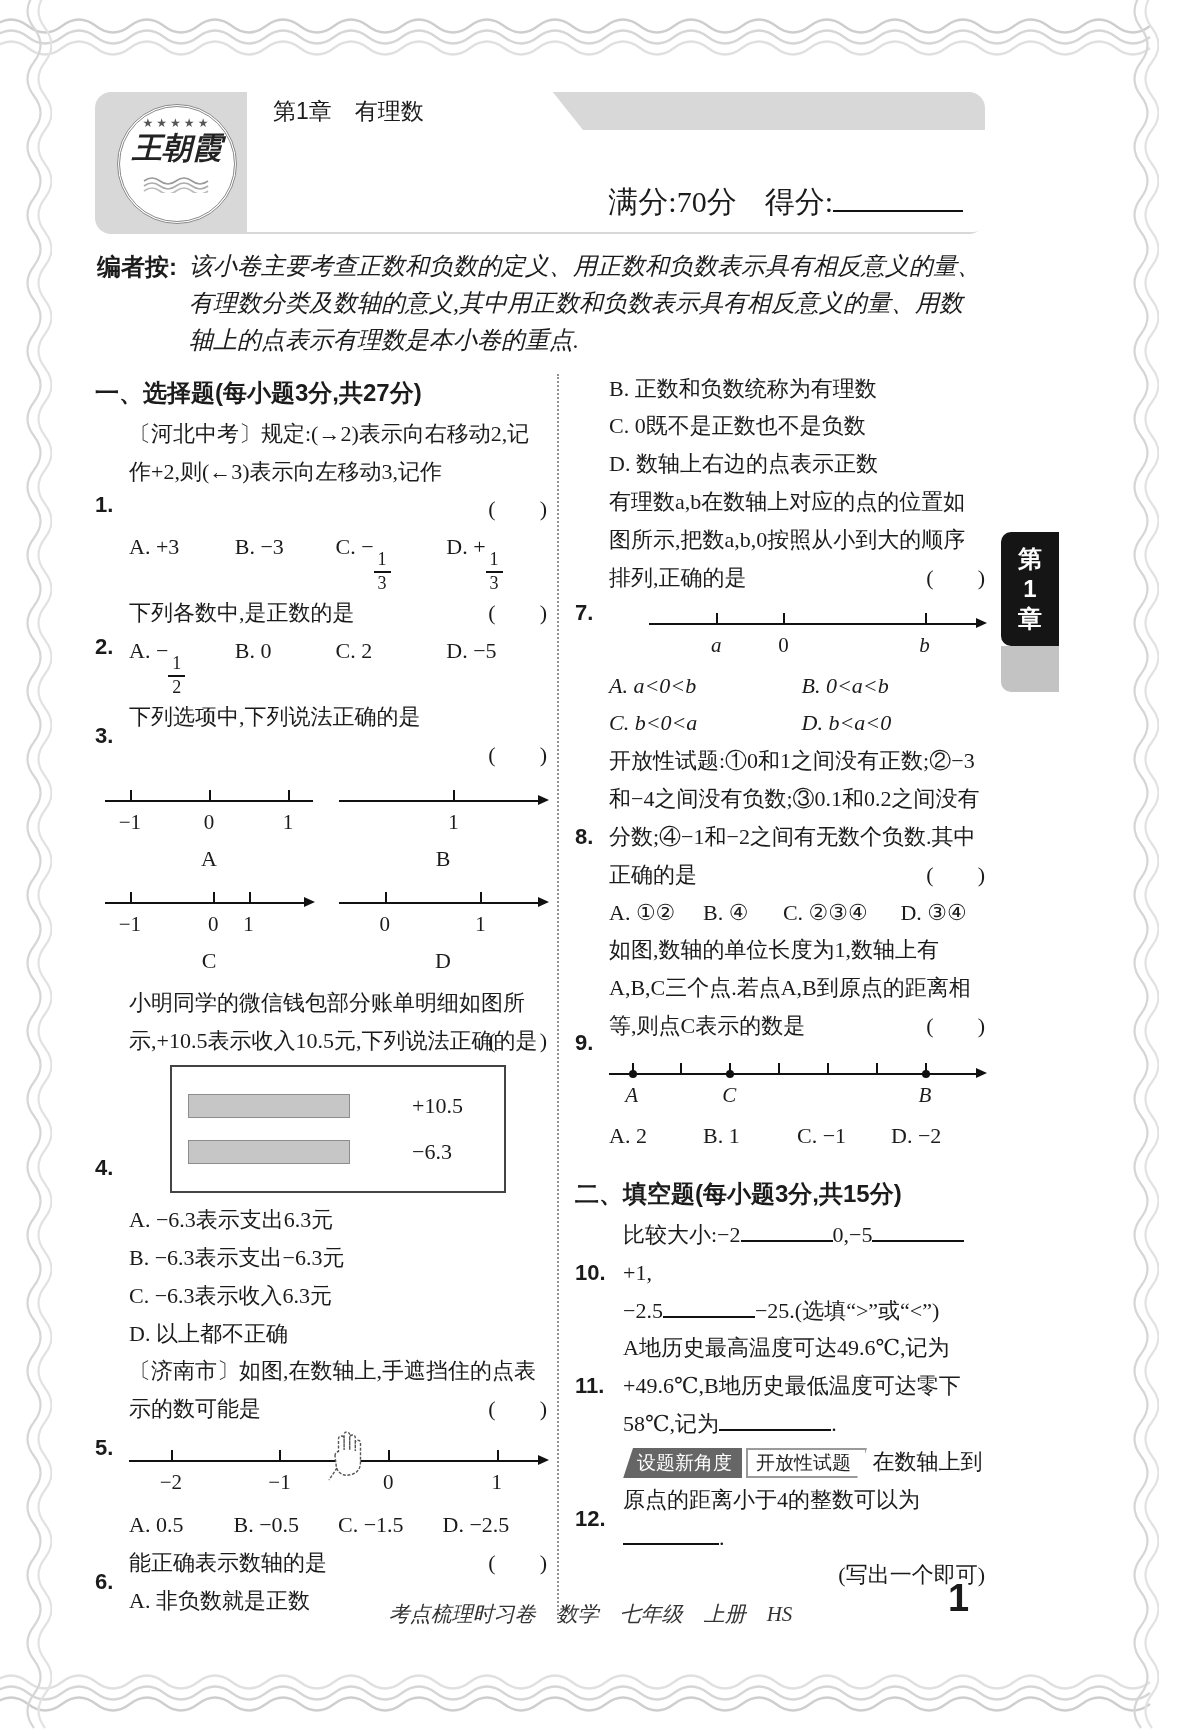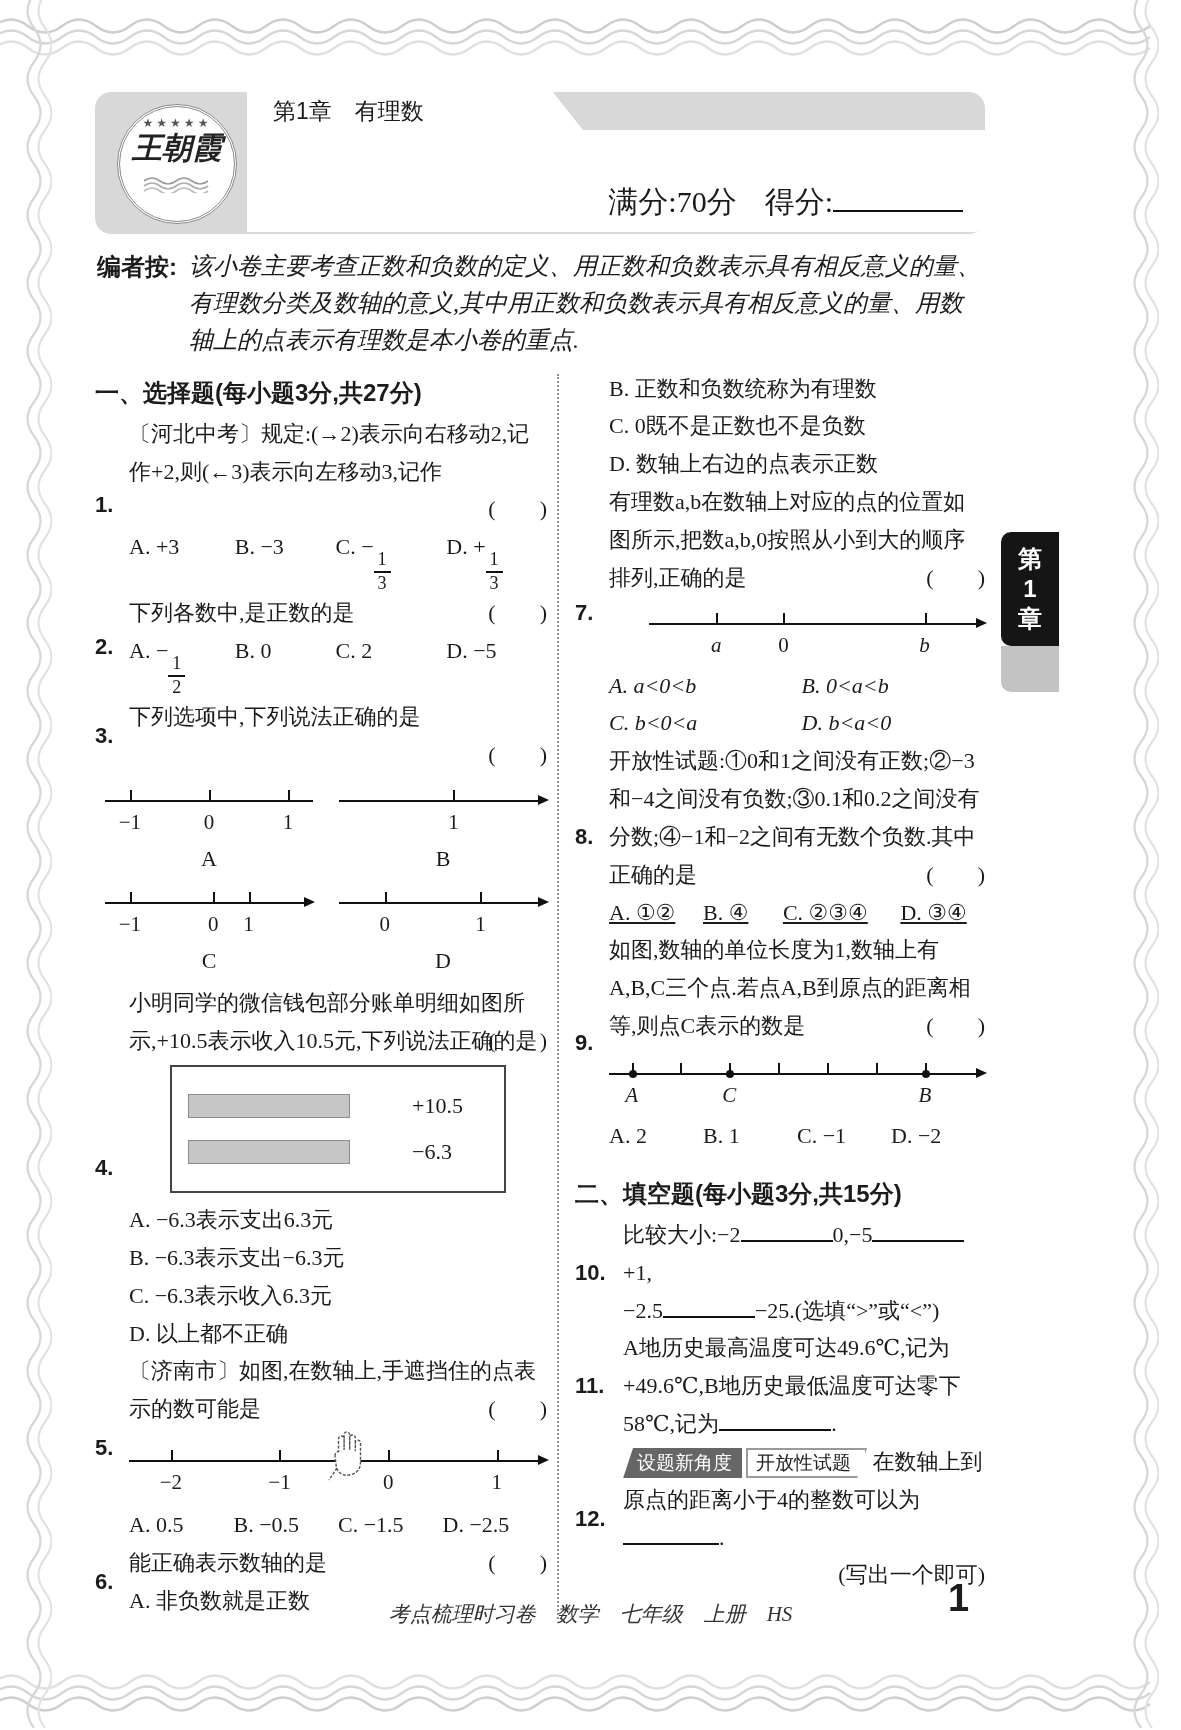--- a/index.html
+++ b/index.html
@@ -56,21 +56,21 @@
   .qn-wide{width:48px;}
   .qb{flex:1;min-width:0;}
   .qline{display:flex;justify-content:space-between;align-items:baseline;}
   .paren{white-space:pre;}
   .paren-line{text-align:right;}
   .q-par{position:relative;}
   .paren-br{position:absolute;right:0;bottom:0;}
   .opts4{display:grid;grid-template-columns:1.05fr 1fr 1.1fr 1fr;}
   .opts4e{display:grid;grid-template-columns:repeat(4,1fr);}
   .opts2{display:grid;grid-template-columns:1.05fr 1fr;font-family:Liberation Serif, serif;}
-  .opts8{display:grid;grid-template-columns:1fr 0.85fr 1.25fr 0.9fr;text-decoration:underline;}
+  .opts8{display:grid;grid-template-columns:1fr 0.85fr 1.25fr 0.9fr;}
   .optline{display:block;}
   .frac{display:inline-flex;flex-direction:column;align-items:center;font-size:0.82em;line-height:1.2;
     vertical-align:-0.6em;}
   .fnum{border-bottom:2px solid #111;padding:0 4px;}
   .math{font-style:italic;}
   
   .nl{position:relative;height:62px;margin:6px 0 0 0;}
   .nl-line{position:absolute;left:0;right:6px;top:18px;border-top:2px solid #111;}
   .nl-arrow{position:absolute;right:-2px;top:19px;width:0;height:0;border-left:11px solid #111;
     border-top:5px solid transparent;border-bottom:5px solid transparent;transform:translateY(-6px);}

